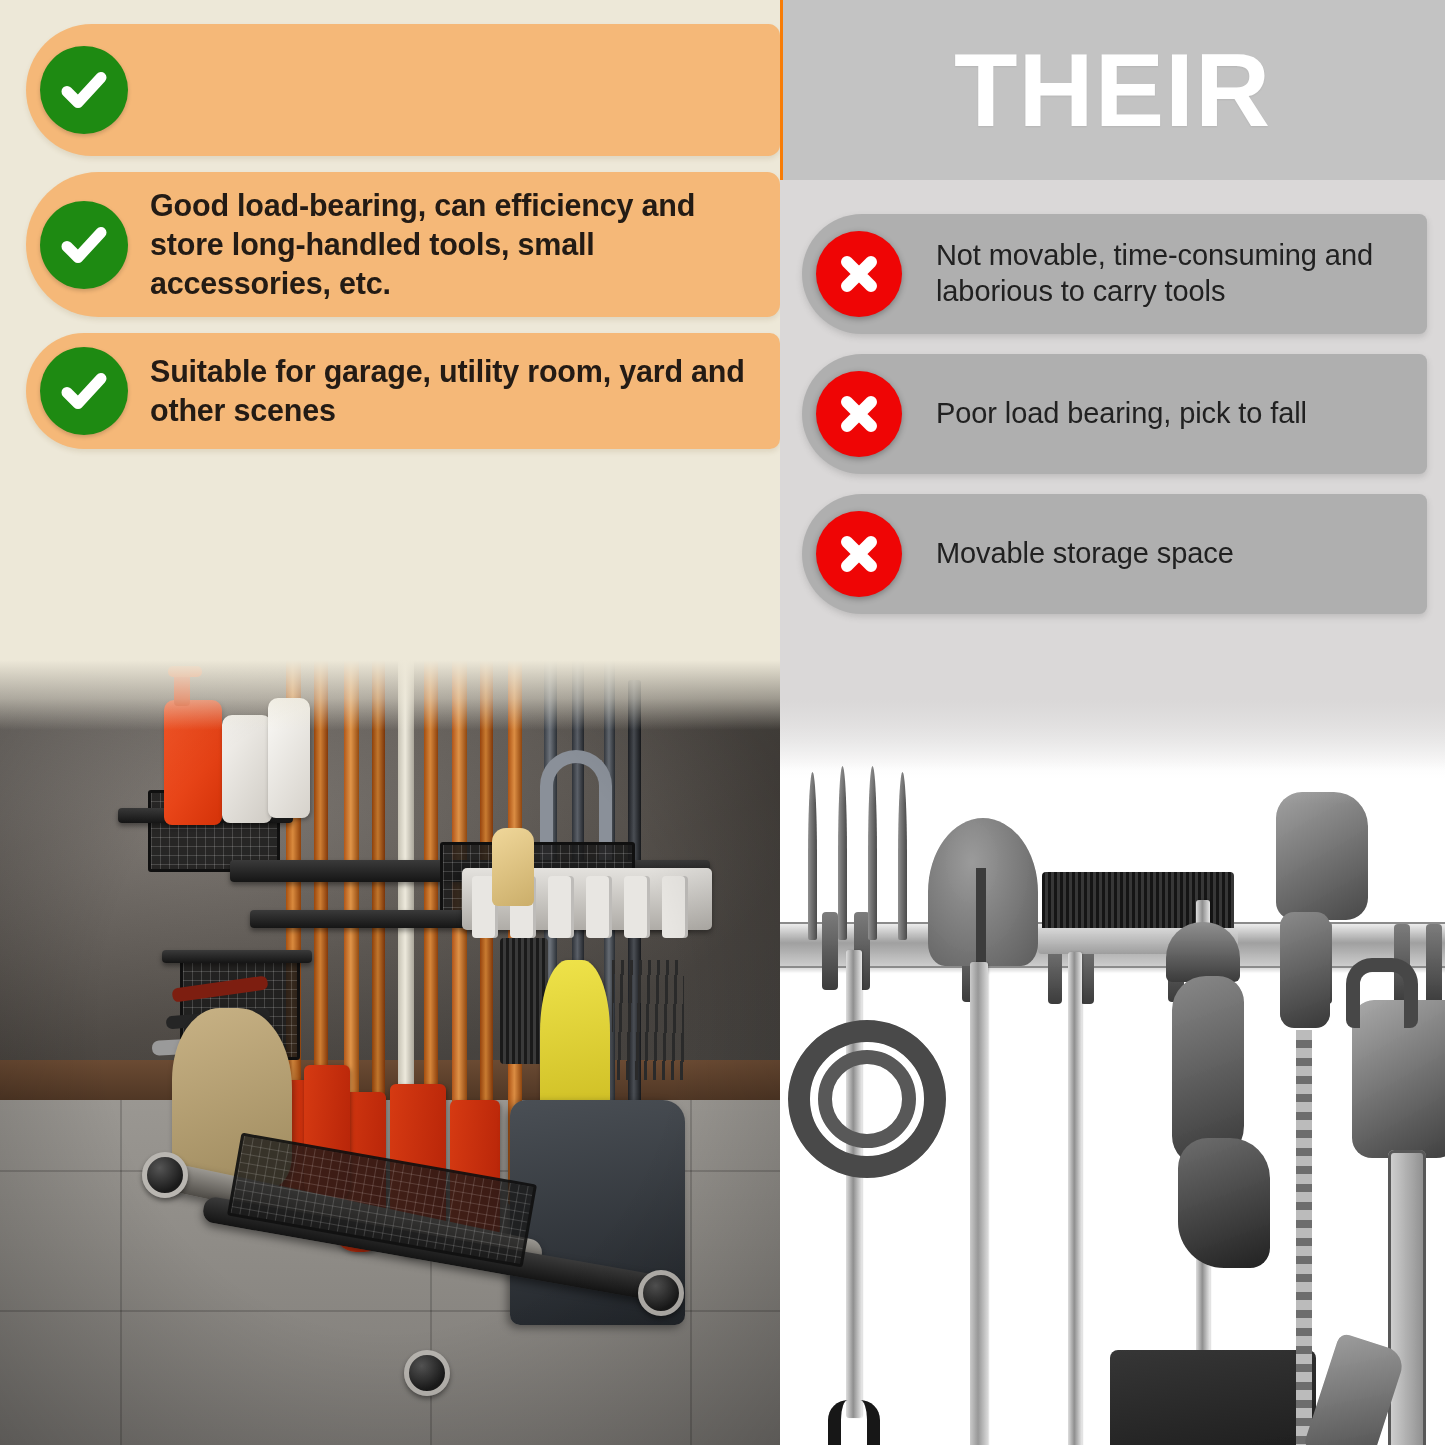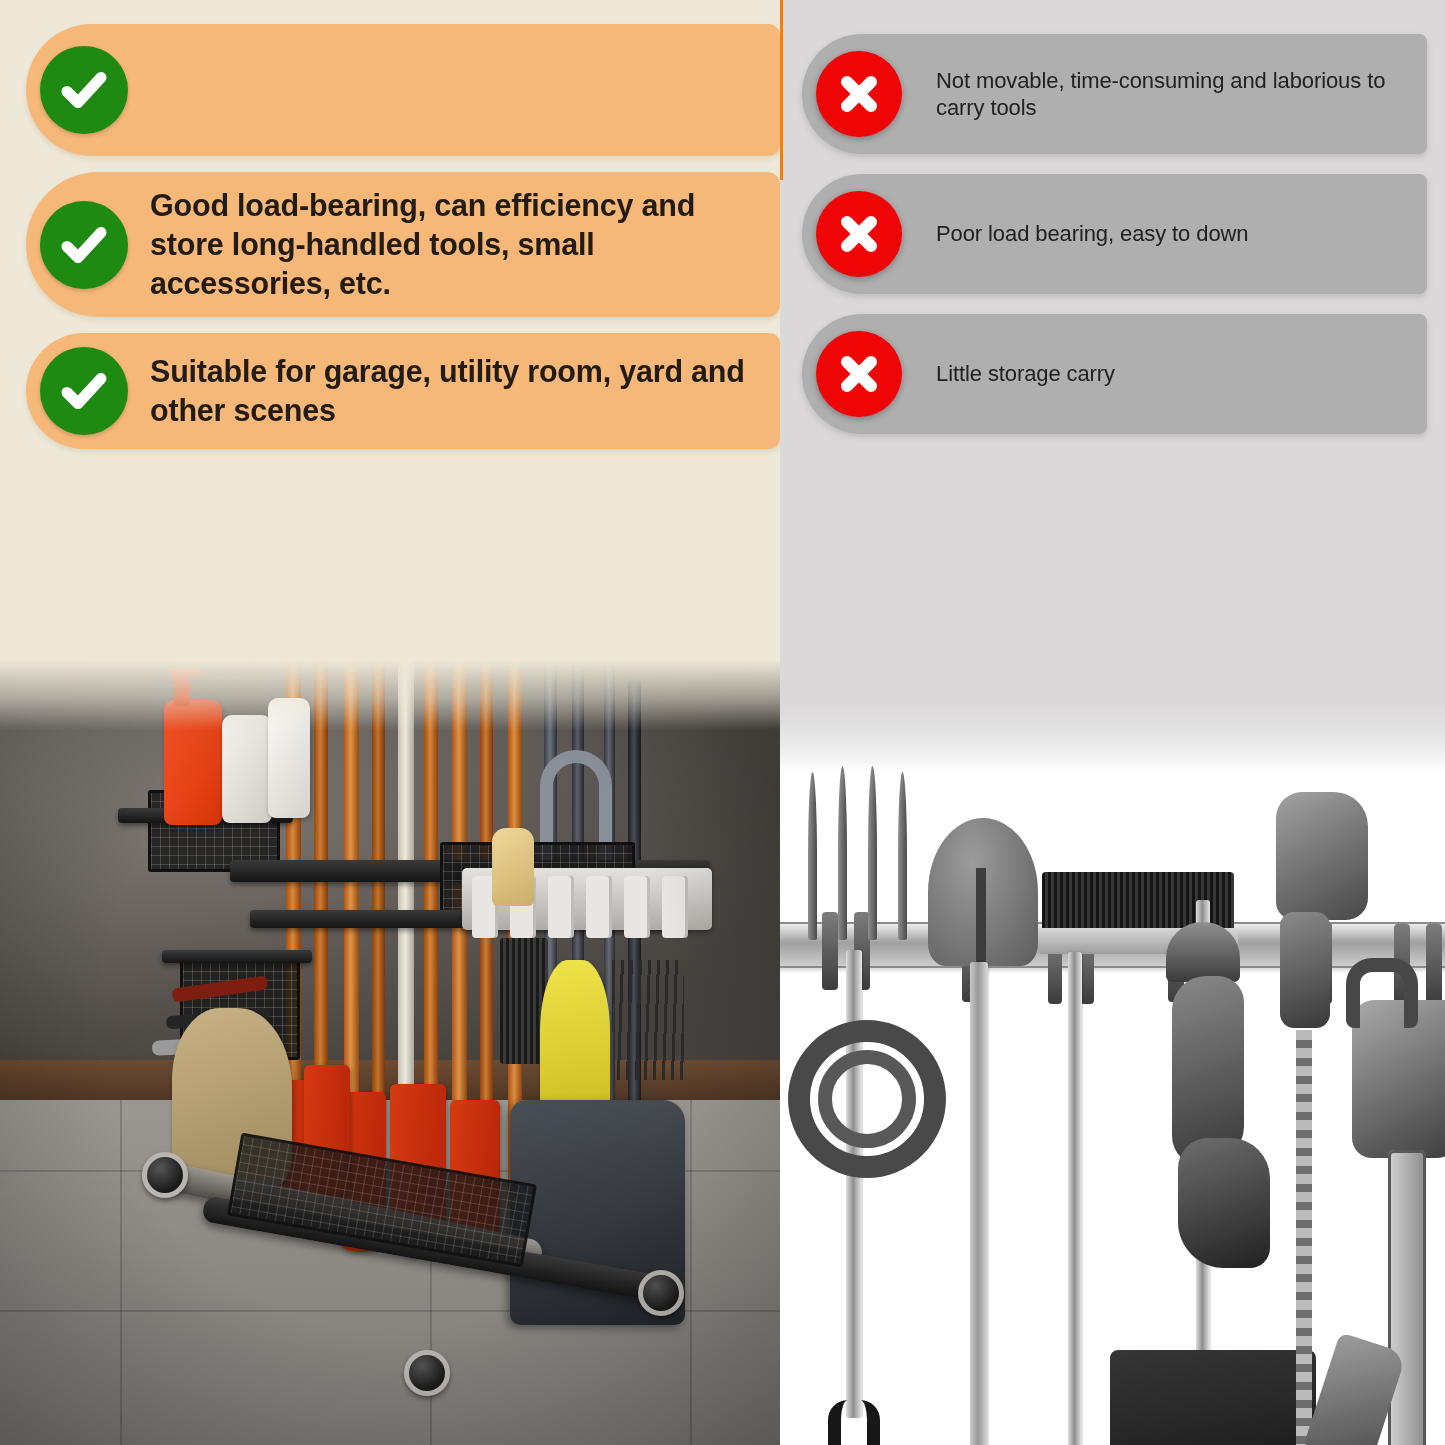--- a/index.html
+++ b/index.html
@@ -53,21 +53,21 @@
          display:flex; align-items:center; justify-content:center; }
   .ico-check { width:88px; height:88px; background:#1E8A12;
                box-shadow:0 2px 4px rgba(0,0,0,.18); }
   .ico-cross { width:86px; height:86px; background:#EF0505;
                box-shadow:0 2px 6px rgba(0,0,0,.30); }
   .ico svg { display:block; }
 
   
   .pill-text { color:#231B15; font-weight:bold; font-size:30.5px; line-height:1.28;
                margin-left:22px; letter-spacing:-.2px; }
-  .pill-text-no { color:#212121; font-weight:normal; font-size:22px; line-height:1.24;
+  .pill-text-no { color:#212121; font-weight:normal; font-size:29px; line-height:1.24;
                   margin-left:34px; letter-spacing:-.1px; }
 
   
   .photo { position:absolute; left:0; width:100%; bottom:0; overflow:hidden; }
   .photo-left  { top:660px; }
   .photo-right { top:700px; }
 
   .fade-top { position:absolute; left:0; top:0; width:100%; height:70px; z-index:4;
               pointer-events:none; }
   .fade-left  { background:linear-gradient(to bottom,#EDE8D8 0%,rgba(237,232,216,.55) 55%,rgba(237,232,216,0) 100%); }
@@ -254,48 +254,51 @@
         <div class="caster" style="left:638px;top:610px;"></div>
 
         <div class="vignette-l"></div>
       </div>
       <div class="fade-top fade-left"></div>
     </div>
   </div>
 
   <div class="col col-right">
 
+    <div class="hdr hdr-right">
+      <span class="hdr-title">THEIR</span>
+    </div>
 
     <div class="bullets bullets-right">
 
       <div class="pill pill-no">
         <span class="ico ico-cross">
           <svg width="54" height="54" viewBox="0 0 54 54">
             <path d="M15 15 L39 39 M39 15 L15 39" fill="none" stroke="#FFFFFF" stroke-width="12" stroke-linecap="round"></path>
           </svg>
         </span>
         <span class="pill-text-no">Not movable, time-consuming and laborious to carry tools</span>
       </div>
 
       <div class="pill pill-no">
         <span class="ico ico-cross">
           <svg width="54" height="54" viewBox="0 0 54 54">
             <path d="M15 15 L39 39 M39 15 L15 39" fill="none" stroke="#FFFFFF" stroke-width="12" stroke-linecap="round"></path>
           </svg>
         </span>
-        <span class="pill-text-no">Poor load bearing, easy to down</span>
+        <span class="pill-text-no">Poor load bearing, pick to fall</span>
       </div>
 
       <div class="pill pill-no">
         <span class="ico ico-cross">
           <svg width="54" height="54" viewBox="0 0 54 54">
             <path d="M15 15 L39 39 M39 15 L15 39" fill="none" stroke="#FFFFFF" stroke-width="12" stroke-linecap="round"></path>
           </svg>
         </span>
-        <span class="pill-text-no">Little storage carry</span>
+        <span class="pill-text-no">Movable storage space</span>
       </div>
     </div>
 
     <div class="photo photo-right">
       <div class="scene-r">
 
         <div class="rail" style="left:-10px;top:222px;width:690px;height:46px;"></div>
         <div class="rail-hook" style="left:42px;top:212px;width:16px;height:78px;"></div>
         <div class="rail-hook" style="left:74px;top:212px;width:16px;height:78px;"></div>
         <div class="rail-hook" style="left:182px;top:232px;width:14px;height:70px;"></div>

